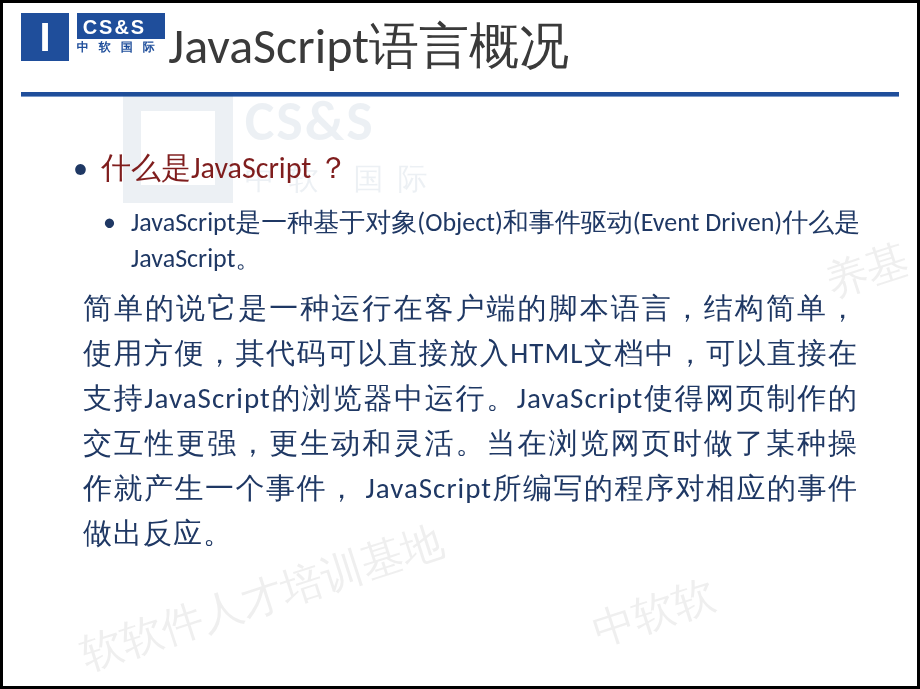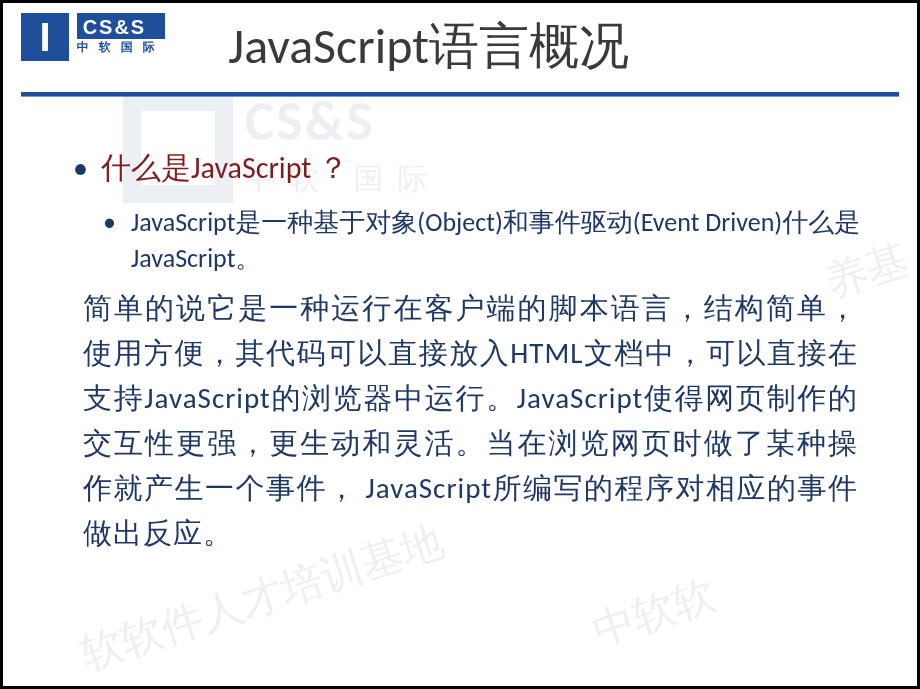--- a/index.html
+++ b/index.html
@@ -126,21 +126,20 @@
     font-weight: bold;
     letter-spacing: 10px;
     padding-top: 0;
     font-family: "SimHei","Microsoft YaHei",sans-serif;
   }
   .title {
     display: inline-block;
     vertical-align: top;
     font-size: 50px;
     color: #3a3a3a;
-    margin-left: 60px;
     margin-top: 0px;
     font-family: "Calibri","Microsoft YaHei",sans-serif;
   }
   .hr-line {
     margin: 12px 18px 0 18px;
     height: 4px;
     background: #1f4e9b;
     box-shadow: 0 1px 0 #7a99c9;
   }
   

